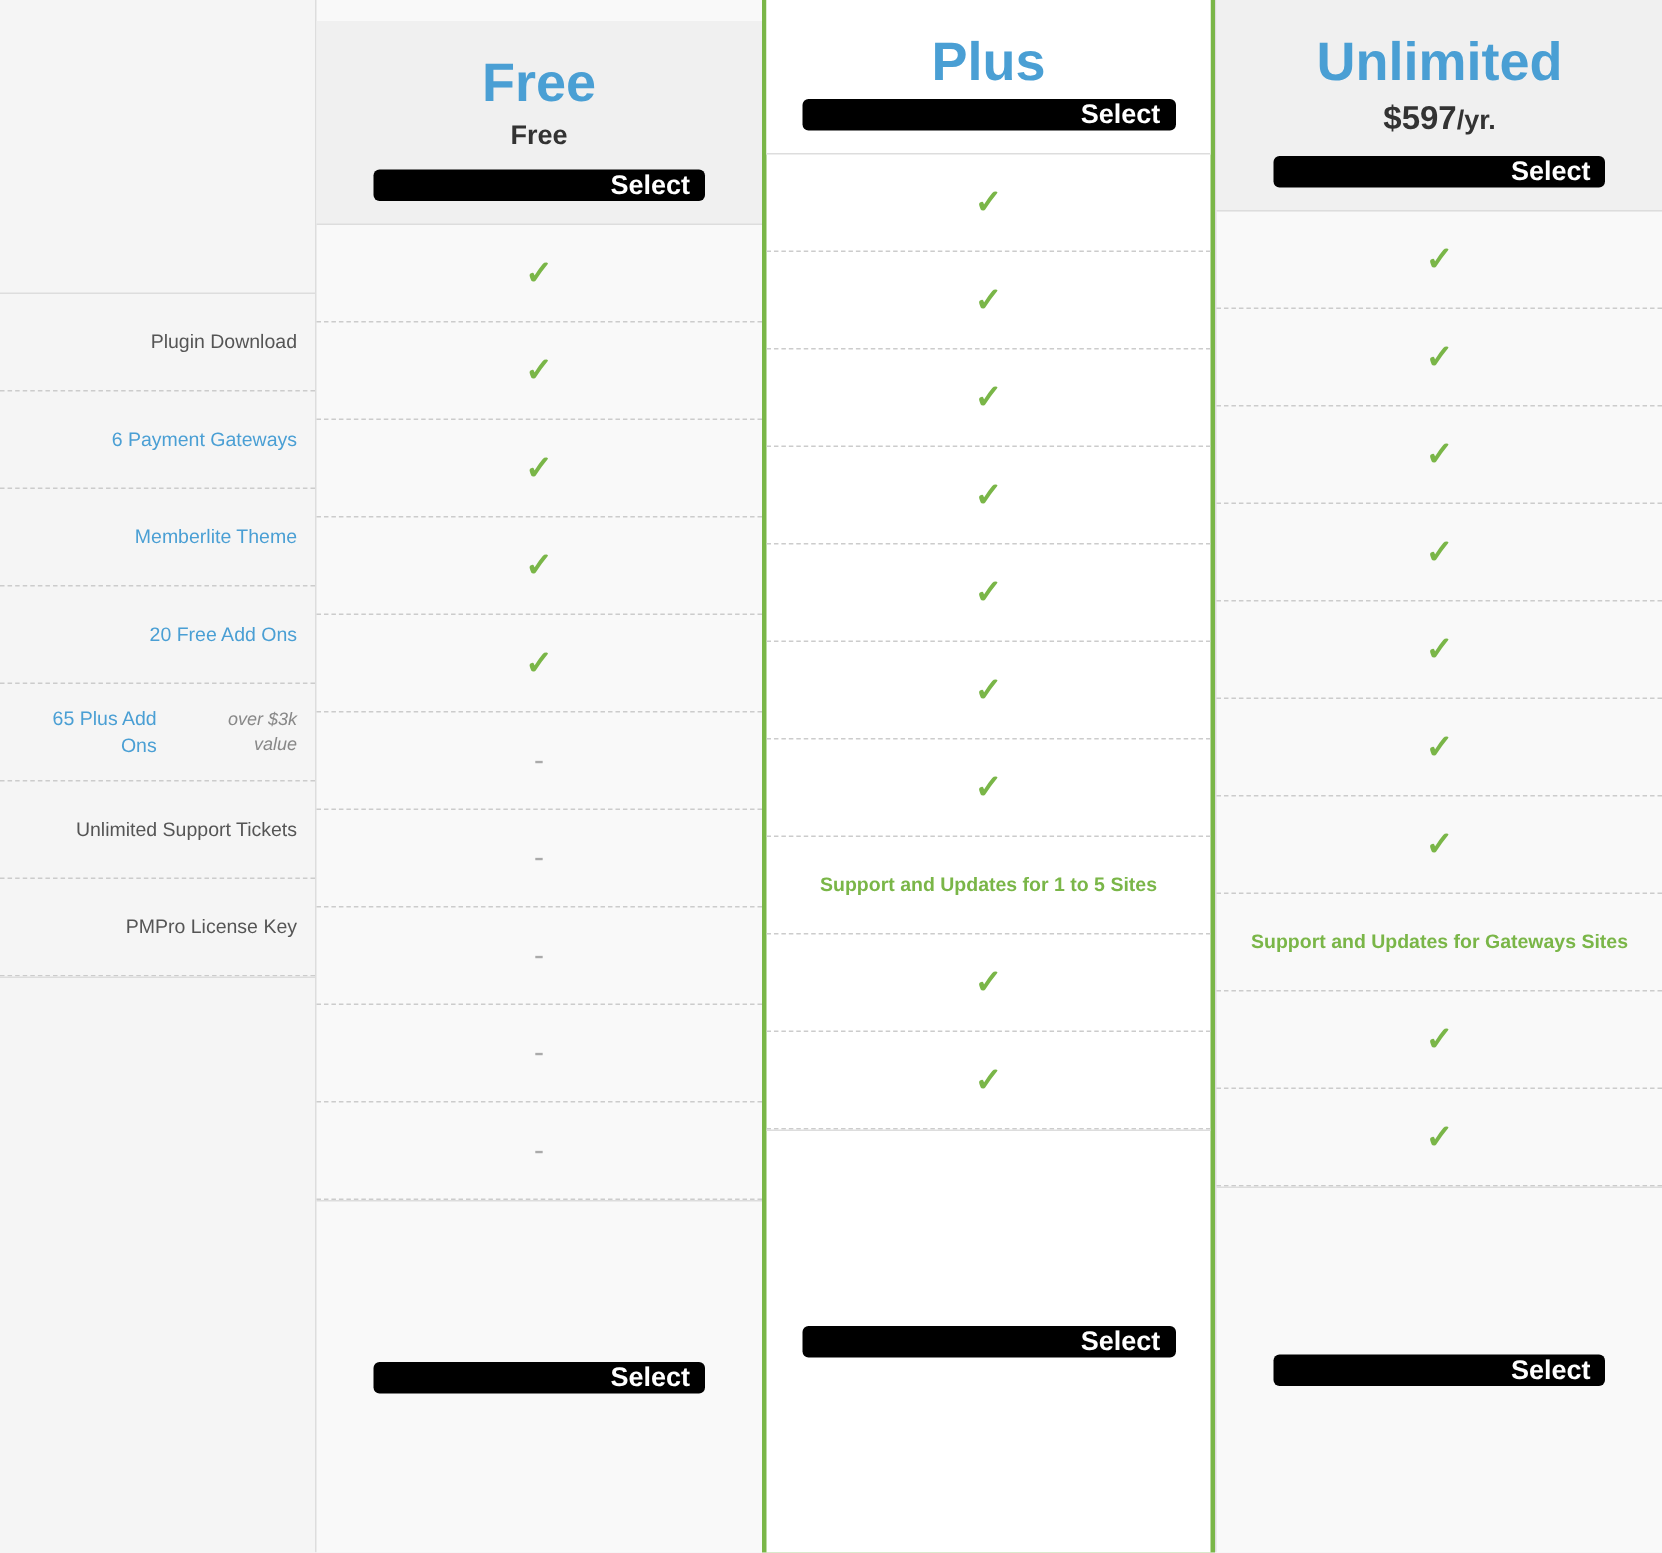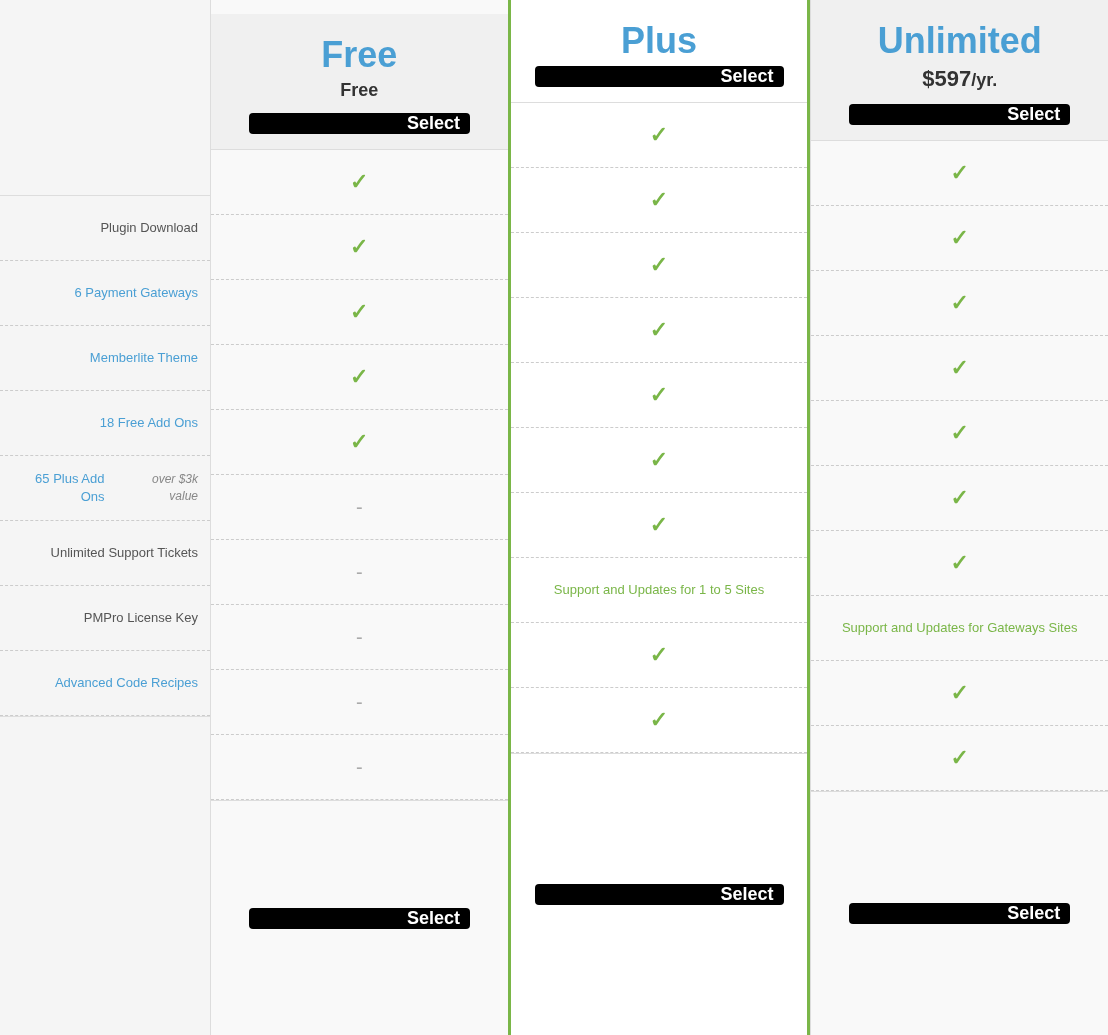--- a/index.html
+++ b/index.html
@@ -148,20 +148,21 @@
 
     .dash-mark {
       color: #aaa;
       font-size: 20px;
     }
 
     .support-text {
       color: #7ab648;
       font-size: 13px;
       line-height: 1.4;
+      font-weight: bold;
     }
 
     .plan-footer {
       flex: 1;
       display: flex;
       align-items: center;
       justify-content: center;
       padding: 15px 10px;
       border-top: 1px solid #ddd;
       min-height: 70px;
@@ -183,34 +184,31 @@
   <div class="feature-row">
         <span>Plugin Download</span>
       </div>
       <div class="feature-row">
         <a href="#">6 Payment Gateways</a>
       </div>
       <div class="feature-row">
         <a href="#">Memberlite Theme</a>
       </div>
       <div class="feature-row">
-        <a href="#">18 Free Add Ons</a>
+        <a href="#">20 Free Add Ons</a>
       </div>
       <div class="feature-row">
         <a href="#">65 Plus Add Ons</a>
         <span class="sub-text">over $3k value</span>
       </div>
       <div class="feature-row">
         <span>Unlimited Support Tickets</span>
       </div>
       <div class="feature-row">
         <span>PMPro License Key</span>
-      </div>
-      <div class="feature-row">
-        <a href="#">Advanced Code Recipes</a>
       </div>
       <div class="bottom-spacer"></div>
     </div>
 
 <div class="col-plan free-plan">
       <div class="plan-header">
         <div class="plan-name">Free</div>
         <div class="plan-price">Free</div>
         <button class="select-btn">Select</button>
       </div>

